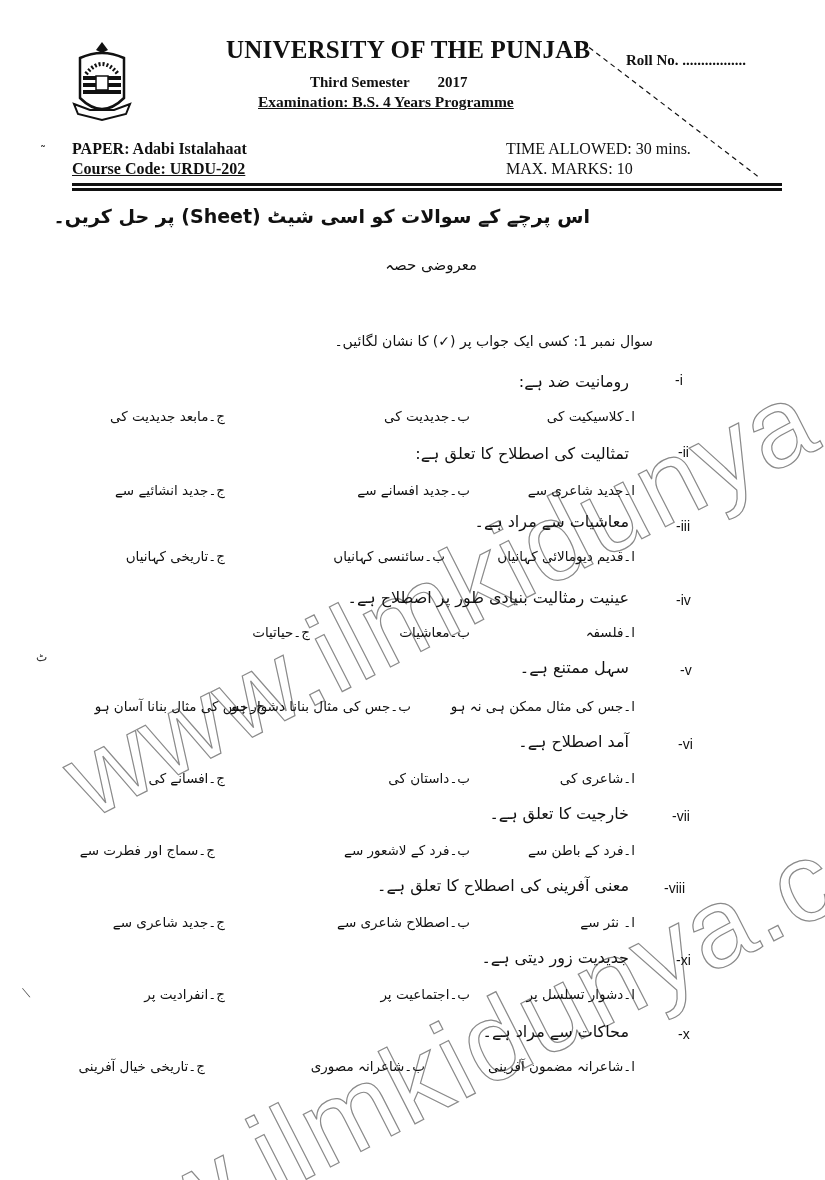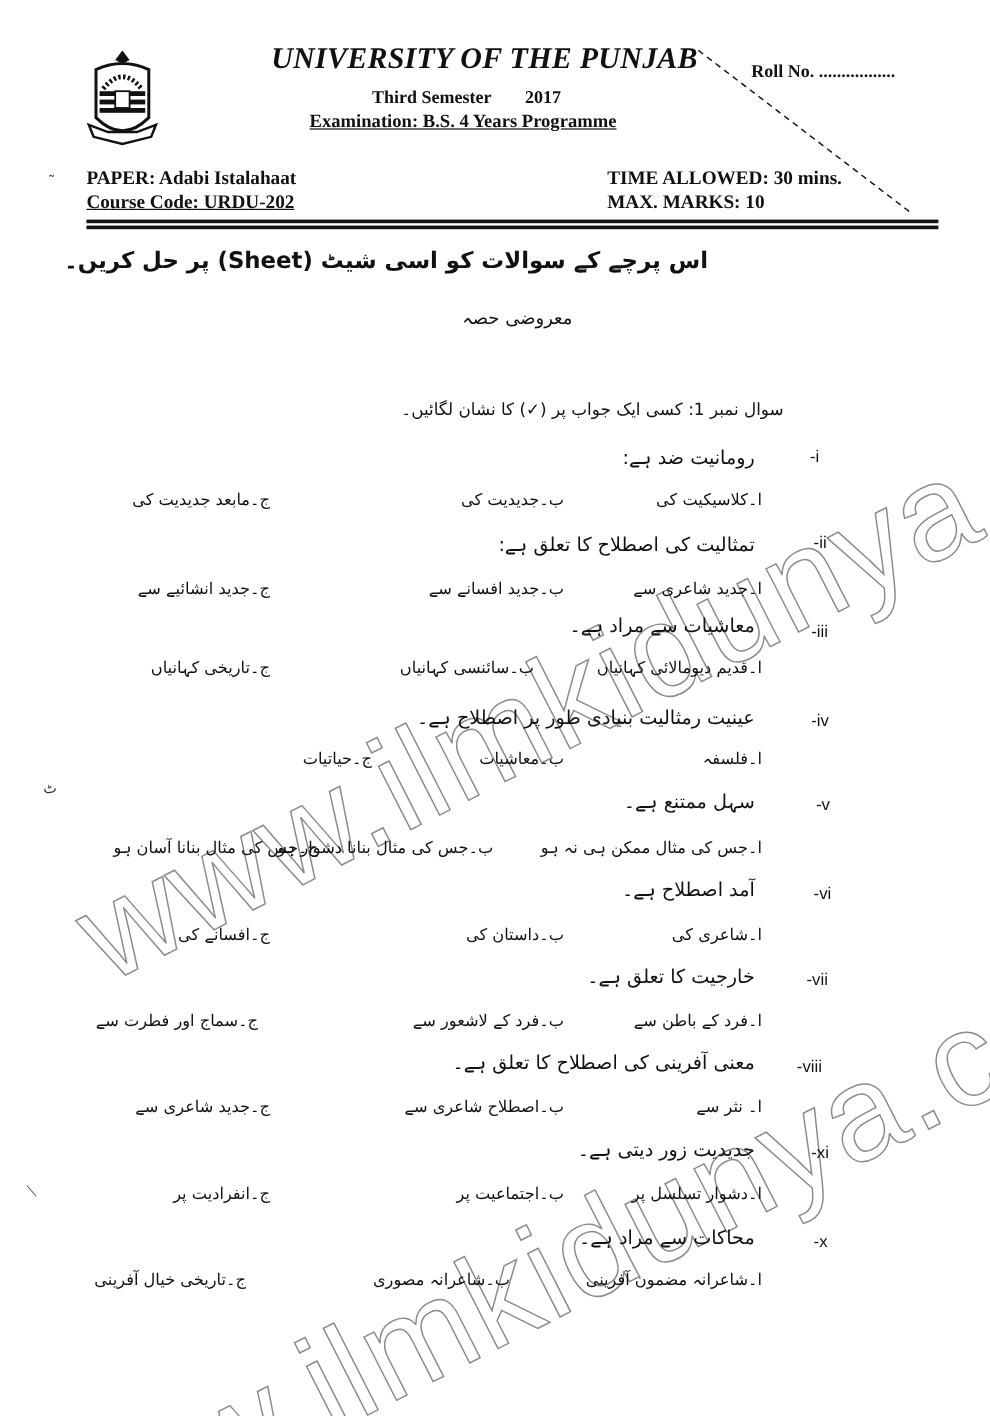--- a/index.html
+++ b/index.html
@@ -1,25 +1,25 @@
 <!DOCTYPE html>
 <html><head>
 <meta charset="utf-8">
 <style>
   html, body { margin: 0; padding: 0; background: #ffffff; }
   body { width: 825px; height: 1180px; position: relative; overflow: hidden; color: #111; font-family: "DejaVu Serif", serif; }
   .abs { position: absolute; }
   .logo { left: 70px; top: 40px; width: 64px; height: 86px; }
-  .uni-title { left: 226px; top: 36px; font-family: "Liberation Serif", serif; font-weight: bold; font-size: 25px; letter-spacing: 0.2px; white-space: nowrap; font-style: italic; }
+  .uni-title { left: 226px; top: 36px; font-family: "Liberation Serif", serif; font-weight: bold; font-size: 25px; letter-spacing: 0.2px; white-space: nowrap; }
   .roll { left: 626px; top: 52px; font-family: Liberation Serif, serif; font-weight: bold; font-size: 15px; white-space: nowrap; }
   .semester { left: 310px; top: 74px; font-family: "Liberation Serif", serif; font-weight: bold; font-size: 15px; white-space: nowrap; }
   .semester .yr { margin-left: 28px; }
   .exam { left: 258px; top: 93px; font-family: "Liberation Serif", serif; font-weight: bold; font-size: 15.5px; text-decoration: underline; white-space: nowrap; }
   .hdr-l { left: 72px; font-family: "Liberation Serif", serif; font-weight: bold; font-size: 16px; white-space: nowrap; }
-  .hdr-r { left: 506px; font-family: "Liberation Serif", serif; font-weight: bold; font-size: 16px; white-space: nowrap; }
+  .hdr-r { left: 506px; font-family: "Liberation Serif", serif; font-weight: normal; font-size: 16px; white-space: nowrap; }
   .underline { text-decoration: underline; }
   .rule1 { left: 72px; top: 183px; width: 710px; height: 3px; background: #111; }
   .rule2 { left: 72px; top: 188px; width: 710px; height: 3px; background: #111; }
   .dash { left: 0; top: 0; }
   .tick-mark { left: 40px; top: 144px; font-size: 12px; }
   .urdu { direction: rtl; font-family: "DejaVu Sans", sans-serif; white-space: nowrap; }
   .instr { right: 235px; top: 205px; font-size: 19px; font-weight: bold; }
   .section { right: 348px; top: 256px; font-size: 15px; }
   .q-head { right: 172px; top: 333px; font-size: 14px; }
   .num { left: 0; font-family: "Liberation Sans", sans-serif; font-size: 14px; white-space: nowrap; }

